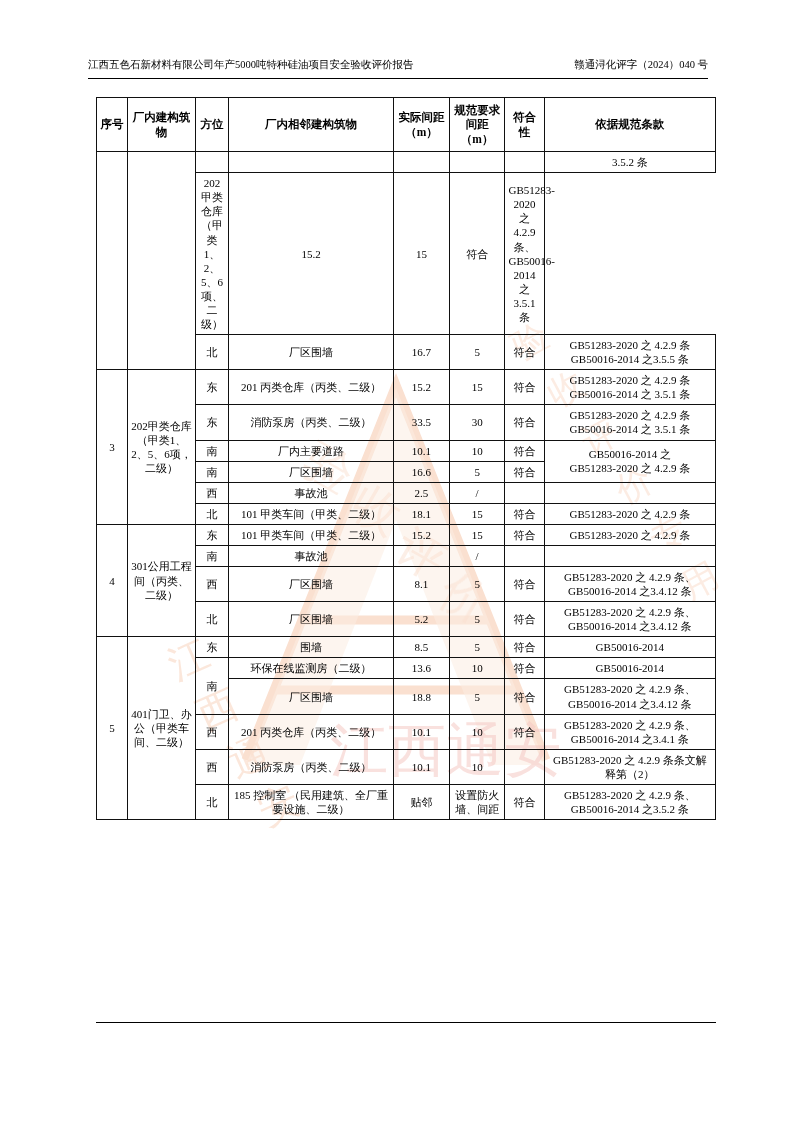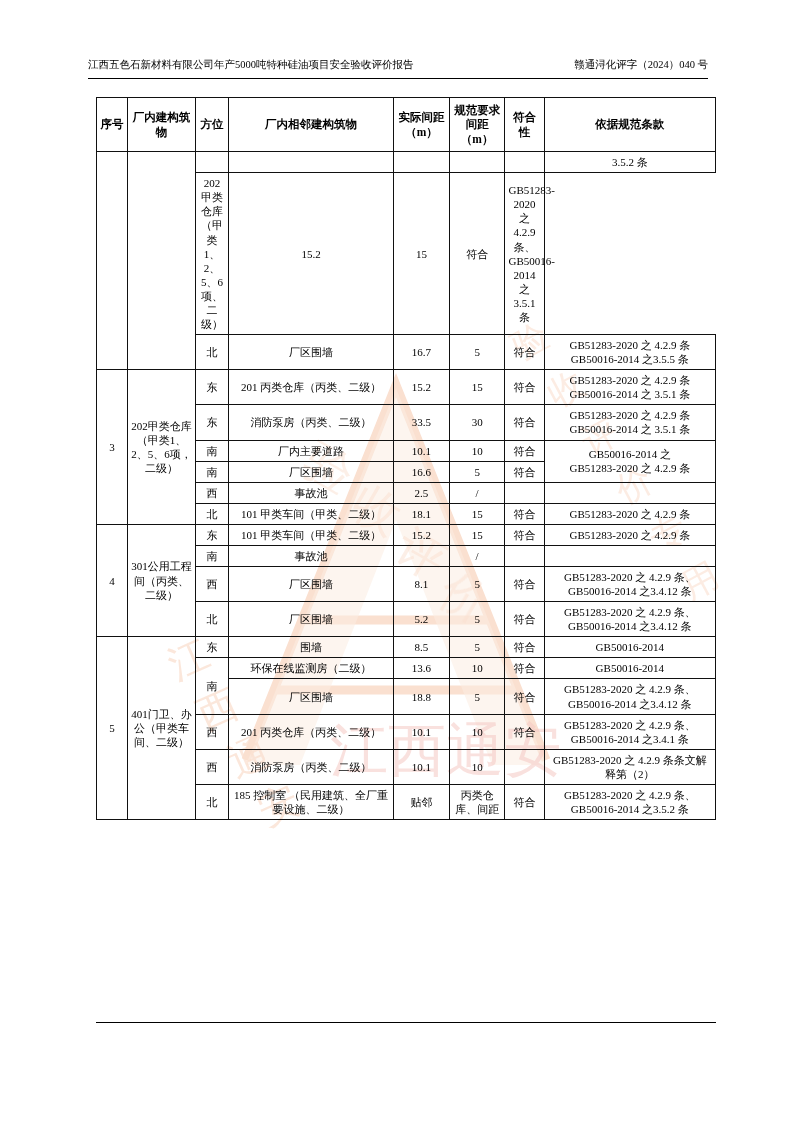--- a/index.html
+++ b/index.html
@@ -346,21 +346,21 @@
           <td class="left">消防泵房（丙类、二级）</td>
           <td>10.1</td>
           <td>10</td>
           <td></td>
           <td class="refc">GB51283-2020 之 4.2.9 条条文解释第（2）</td>
         </tr>
         <tr>
           <td>北</td>
           <td class="left">185 控制室 （民用建筑、全厂重要设施、二级）</td>
           <td>贴邻</td>
-          <td>丙类仓库、间距</td>
+          <td>设置防火墙、间距</td>
           <td>符合</td>
           <td class="refc">GB51283-2020 之 4.2.9 条、GB50016-2014 之3.5.2 条</td>
         </tr>
       </tbody>
     </table>
   </div>
 
   <div class="footer-rule"></div>
 
 </div>

